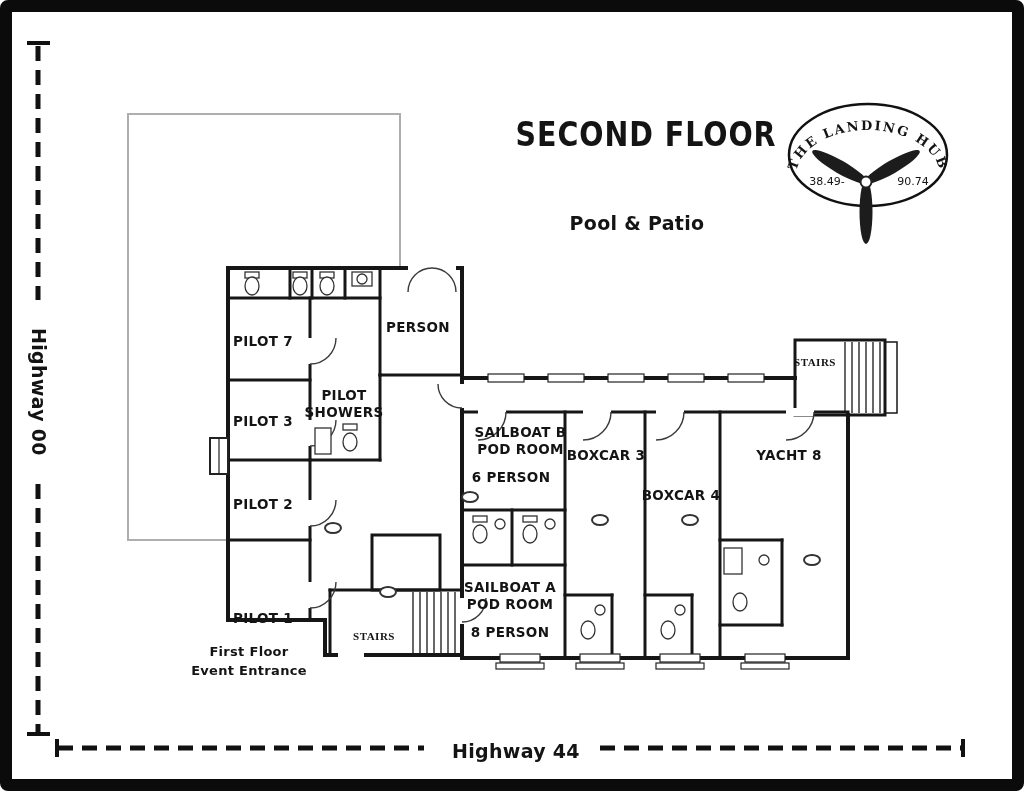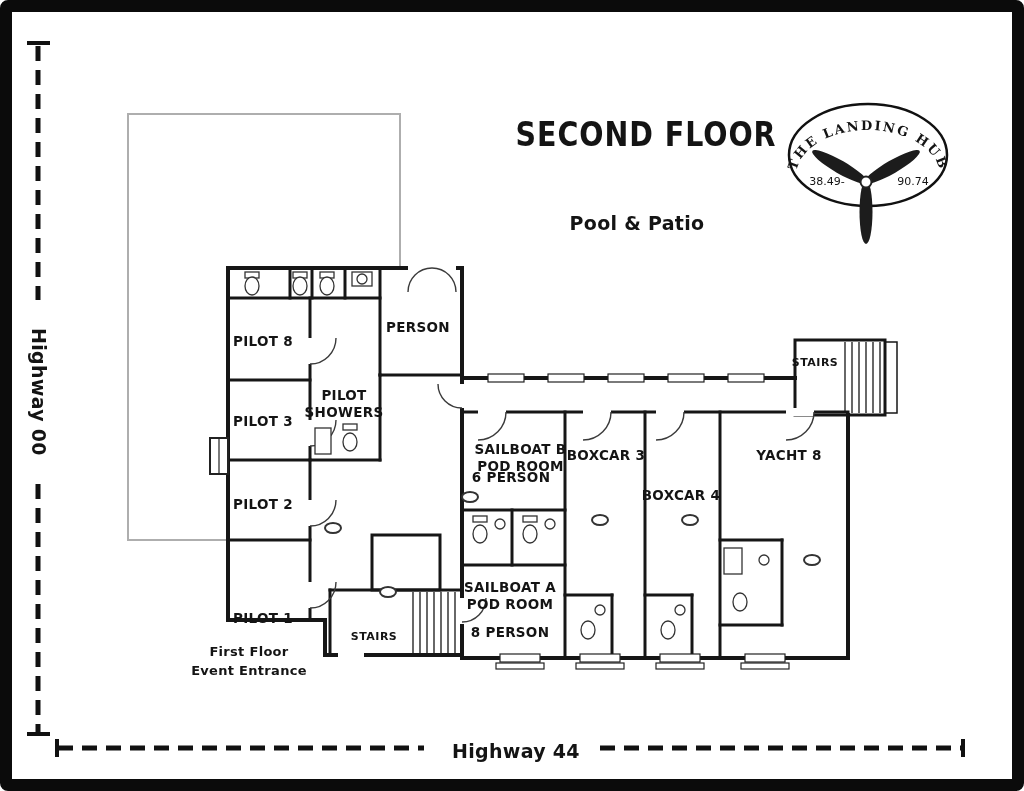--- a/index.html
+++ b/index.html
@@ -12,21 +12,21 @@
     position:absolute;inset:0;border:12px solid #0b0b0b;border-radius:8px;
     pointer-events:none;z-index:60;
   }
   .plan-svg{position:absolute;left:0;top:0;z-index:5;}
   .lbl{
     position:absolute;transform:translate(-50%,-50%);
     white-space:pre-line;text-align:center;font-weight:bold;
     color:#141414;z-index:20;line-height:1.25;letter-spacing:.3px;
   }
   .room{font-size:13.5px;}
-  .small{font-size:11px;letter-spacing:.5px;}
+  .small{font-size:11px;letter-spacing:.5px;font-family:Liberation Serif, serif;}
   .title{font-size:30px;letter-spacing:1px;transform:translate(-50%,-50%) scale(.95,1.12);}
   .subtitle{font-size:19px;}
   .note{font-size:13px;line-height:1.45;}
   .road{font-size:19px;}
   .road-left{transform:translate(-50%,-50%) rotate(90deg);}
 </style>
 </head>
 <body>
 
 <div class="page">
@@ -209,29 +209,29 @@
         <ellipse cx="896" cy="182" rx="32" ry="6.5" fill="#1c1c1c" transform="rotate(330 866 182)"></ellipse>
         <ellipse cx="896" cy="182" rx="32" ry="6.5" fill="#1c1c1c" transform="rotate(90 866 182)"></ellipse>
         <circle cx="866" cy="182" r="5.5" fill="#ffffff" stroke="#222222" stroke-width="2"></circle>
       </g>
     </g>
   </svg>
 
   <div class="lbl title" style="left:646px;top:135px;">SECOND FLOOR</div>
   <div class="lbl subtitle" style="left:637px;top:224px;">Pool &amp; Patio</div>
 
-  <div class="lbl room" style="left:263px;top:341px;">PILOT 8</div>
+  <div class="lbl room" style="left:263px;top:341px;">PILOT 7</div>
   <div class="lbl room" style="left:263px;top:421px;">PILOT 3</div>
   <div class="lbl room" style="left:263px;top:504px;">PILOT 2</div>
   <div class="lbl room" style="left:263px;top:574px;margin-top:44px;">PILOT 1</div>
   <div class="lbl room" style="left:418px;top:327px;">PERSON</div>
   <div class="lbl room" style="left:344px;top:404px;">PILOT
 SHOWERS</div>
 
-  <div class="lbl room" style="left:511px;top:458px;padding-left:19px;">SAILBOAT B
+  <div class="lbl room" style="left:511px;top:441px;padding-left:19px;">SAILBOAT B
 POD ROOM</div>
   <div class="lbl room" style="left:511px;top:477px;">6 PERSON</div>
   <div class="lbl room" style="left:606px;top:455px;">BOXCAR 3</div>
   <div class="lbl room" style="left:681px;top:455px;margin-top:40px;">BOXCAR 4</div>
   <div class="lbl room" style="left:789px;top:455px;">YACHT 8</div>
   <div class="lbl room" style="left:510px;top:596px;">SAILBOAT A
 POD ROOM</div>
   <div class="lbl room" style="left:510px;top:632px;">8 PERSON</div>
 
   <div class="lbl small" style="left:815px;top:363px;">STAIRS</div>

